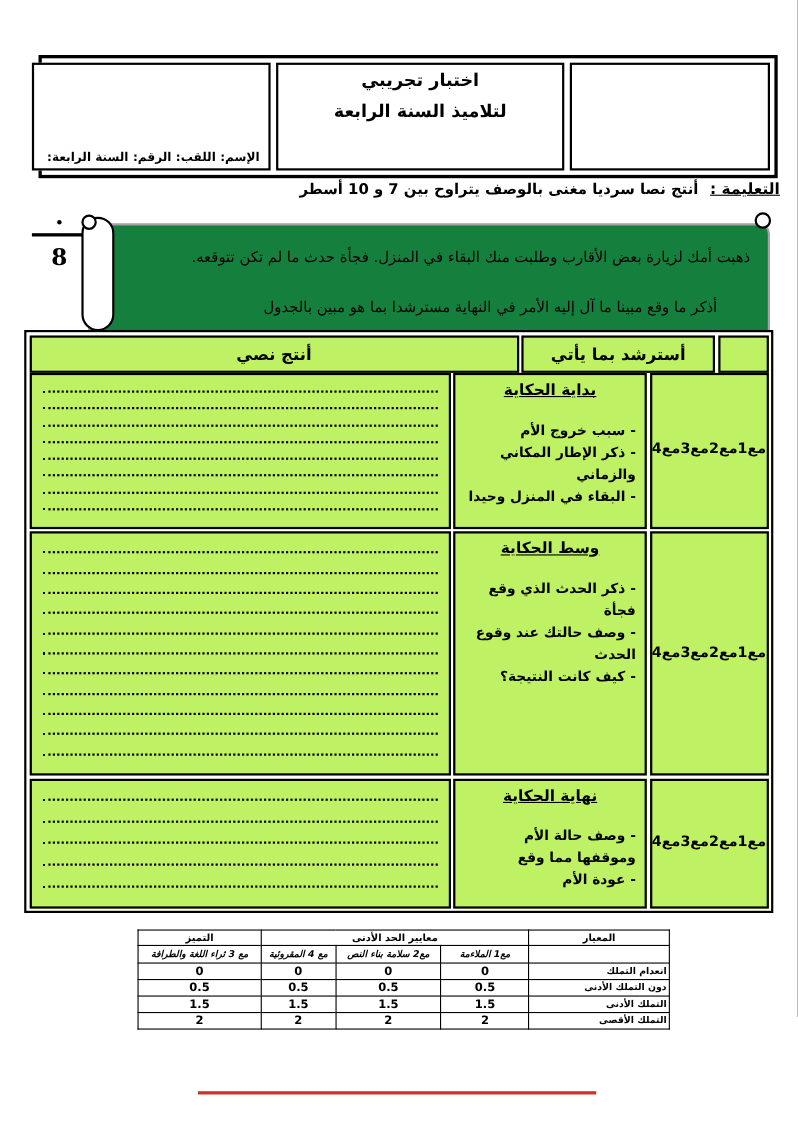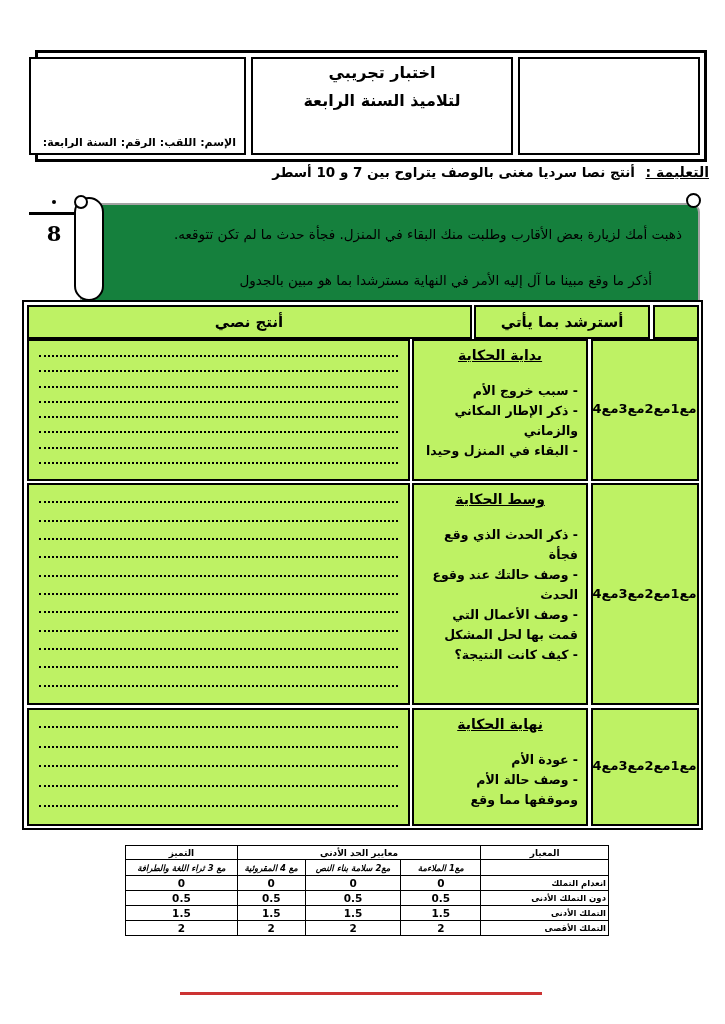--- a/index.html
+++ b/index.html
@@ -186,21 +186,20 @@
             <div>مع1</div>
             <div>مع2</div>
             <div>مع3</div>
             <div>مع4</div>
           </div>
           <div class="mcell col-guide">
             <div class="guide-title">وسط الحكاية</div>
             <div class="guide-bullets">
               <div>- ذكر الحدث الذي وقع فجأة</div>
               <div>- وصف حالتك عند وقوع الحدث</div>
-              <div>- وصف الأعمال التي قمت بها لحل المشكل</div>
               <div>- كيف كانت النتيجة؟</div>
             </div>
           </div>
           <div class="mcell col-produce">
             <div class="dline"></div>
             <div class="dline"></div>
             <div class="dline"></div>
             <div class="dline"></div>
             <div class="dline"></div>
             <div class="dline"></div>
@@ -214,22 +213,22 @@
         <div class="mt-row sec-3">
           <div class="mcell col-crit">
             <div>مع1</div>
             <div>مع2</div>
             <div>مع3</div>
             <div>مع4</div>
           </div>
           <div class="mcell col-guide">
             <div class="guide-title">نهاية الحكاية</div>
             <div class="guide-bullets">
+              <div>- وصف حالة الأم وموقفها مما وقع</div>
               <div>- عودة الأم</div>
-              <div>- وصف حالة الأم وموقفها مما وقع</div>
             </div>
           </div>
           <div class="mcell col-produce">
             <div class="dline"></div>
             <div class="dline"></div>
             <div class="dline"></div>
             <div class="dline"></div>
             <div class="dline"></div>
           </div>
         </div>

